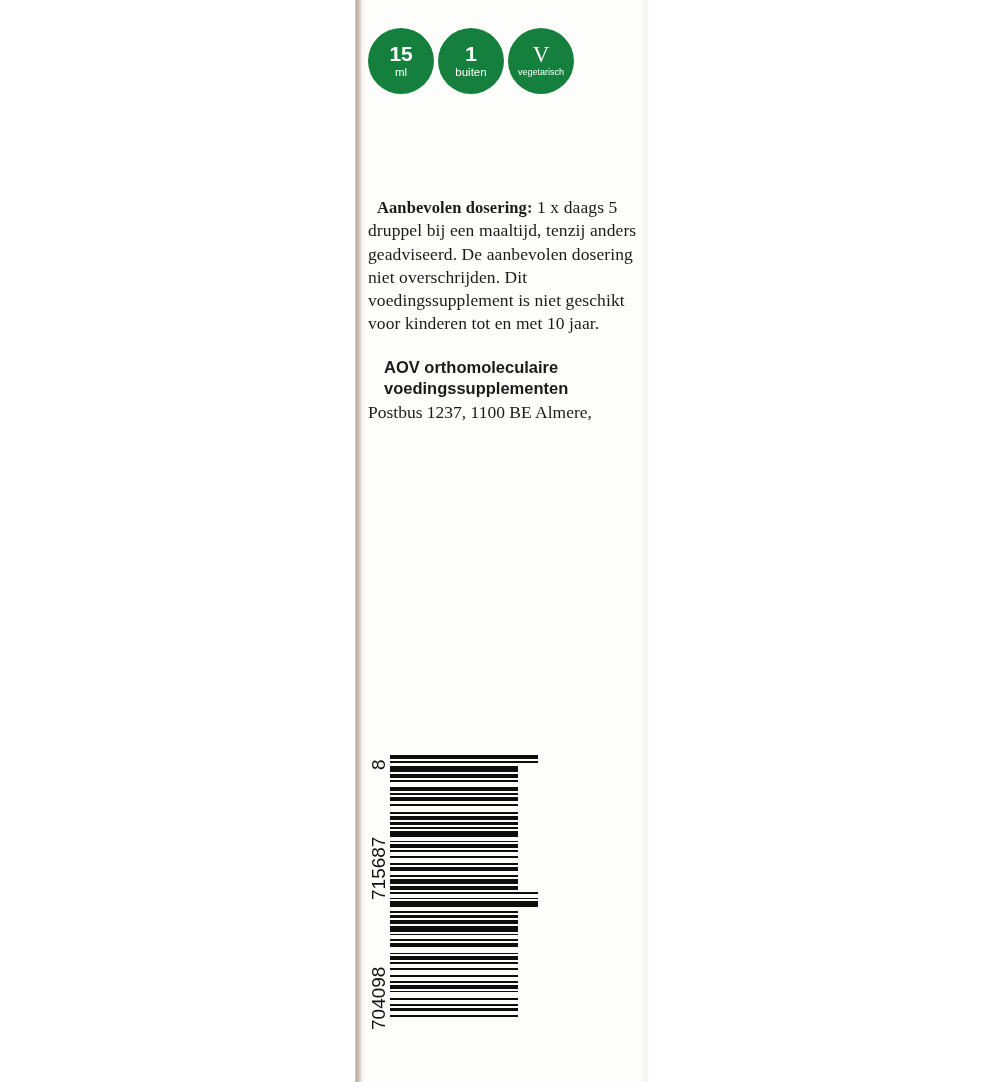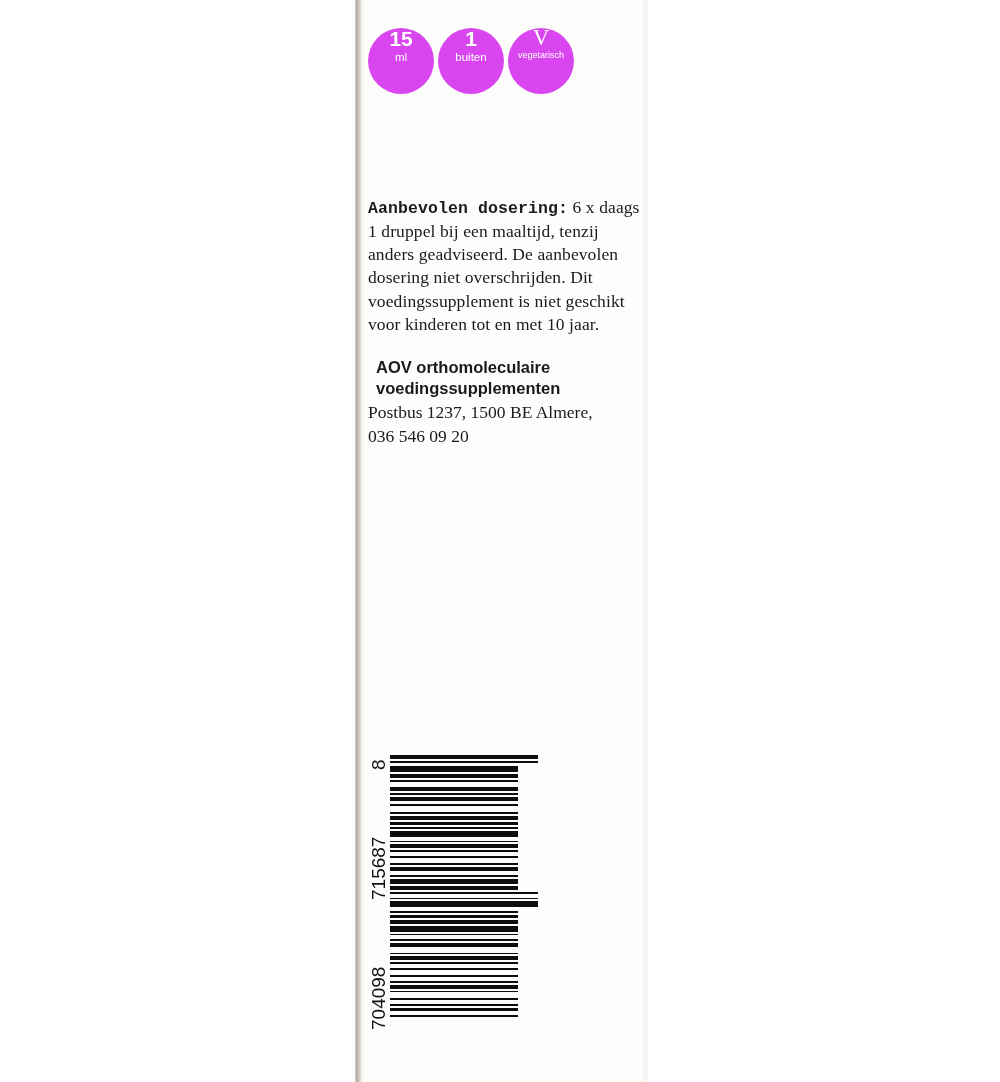--- a/index.html
+++ b/index.html
@@ -68,25 +68,26 @@
     left: 368px;
     top: 28px;
     display: flex;
     align-items: flex-start;
     gap: 4px;
   }
   .badge {
     width: 66px;
     height: 66px;
     border-radius: 50%;
-    background: #d946ef;
+    background: #15803d;
     color: #ffffff;
     display: flex;
     flex-direction: column;
     align-items: center;
+    justify-content: center;
     line-height: 1;
     text-align: center;
   }
   .badge .big {
     font-size: 21px;
     font-weight: bold;
     letter-spacing: -0.3px;
   }
   .badge .small {
     font-size: 11.5px;
@@ -113,30 +114,31 @@
     color: #1a1a1a;
     font-family: "Liberation Serif", serif;
   }
   .para {
     font-size: 17.5px;
     line-height: 1.33;
     margin: 0 0 21px 0;
     letter-spacing: 0.1px;
   }
   .para b {
-    font-family: Liberation Mono, monospace;
+    font-family: Liberation Serif, serif;
     font-weight: bold;
     font-size: 16.5px;
+    margin-left: 9px;
   }
   .addr-title {
     font-family: "Liberation Sans", sans-serif;
     font-weight: bold;
     font-size: 16.5px;
     line-height: 1.28;
-    margin: 0 0 2px 8px;
+    margin: 0 0 2px 16px;
     width: 215px;
   }
   .addr-lines {
     font-size: 17.5px;
     line-height: 1.33;
     margin: 0;
   }
 
   
   #barcode-area {
@@ -203,27 +205,26 @@
       <span class="vglyph">V</span>
       <span class="vtext">vegetarisch</span>
     </div>
 
   </div>
 
   <div class="textblock">
 
     <p class="para">
       <b>Aanbevolen dosering:</b>
-      <span>6 x daags 1 druppel bij een maaltijd, tenzij anders geadviseerd. De aanbevolen dosering niet overschrijden. Dit voedingssupplement is niet geschikt voor kinderen tot en met 10 jaar.</span>
+      <span>1 x daags 5 druppel bij een maaltijd, tenzij anders geadviseerd. De aanbevolen dosering niet overschrijden. Dit voedingssupplement is niet geschikt voor kinderen tot en met 10 jaar.</span>
     </p>
 
 
     <p class="addr-title">AOV orthomoleculaire voedingssupplementen</p>
-    <p class="addr-lines">Postbus 1237, 1500 BE Almere,</p>
-    <p class="addr-lines">036 546 09 20</p>
+    <p class="addr-lines">Postbus 1237, 1100 BE Almere,</p>
 
   </div>
 
   <div id="barcode-area">
     <div class="barcode-digits">
       <span class="bc-digit" style="top: 25px;">8</span>
       <span class="bc-digit" style="top: 155px;">715687</span>
       <span class="bc-digit" style="top: 285px;">704098</span>
     </div>
     <div class="bars" id="bars">

